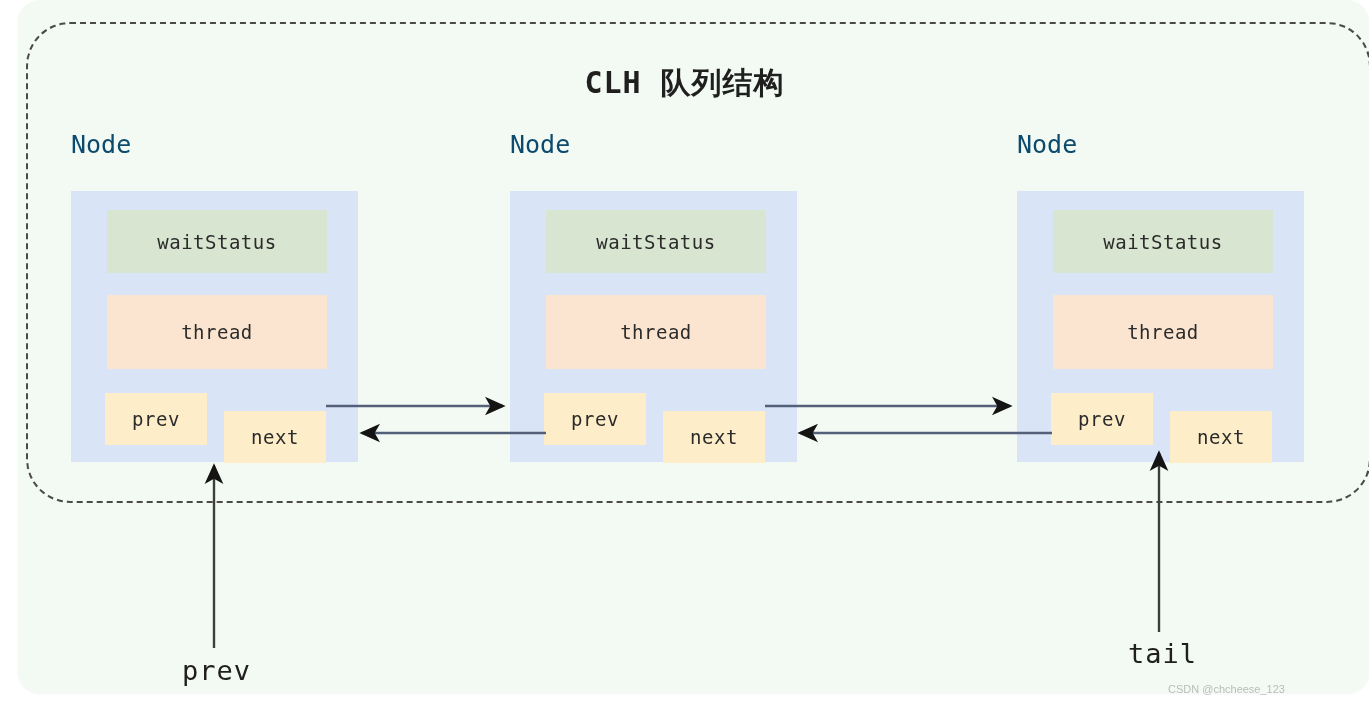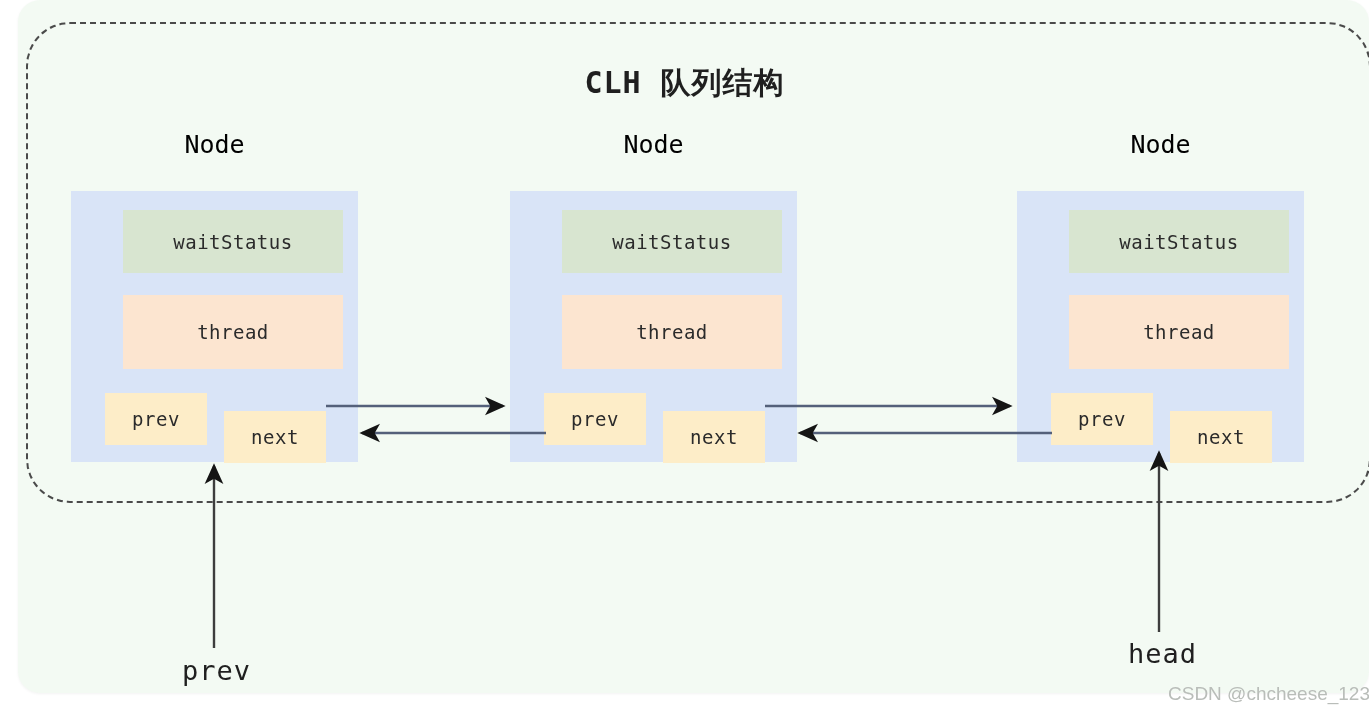--- a/index.html
+++ b/index.html
@@ -66,38 +66,37 @@
   }
   .node-group.n0 { left: 71px; }
   .node-group.n1 { left: 510px; }
   .node-group.n2 { left: 1017px; }
 
   .node-label {
     position: absolute;
     top: 0;
     left: 0;
     width: 287px;
-    text-align: center;
     font-size: 25px;
-    color: #000000;
+    color: #0c4a6e;
     font-weight: 500;
   }
 
   .node-box {
     position: absolute;
     top: 61px;
     left: 0;
     width: 287px;
     height: 271px;
     background: #d9e4f7;
   }
 
   .field {
     position: absolute;
-    left: 52px;
+    left: 36px;
     width: 220px;
     display: flex;
     align-items: center;
     justify-content: center;
     font-size: 19px;
     color: #2b2b2b;
     letter-spacing: 0.5px;
   }
 
   .field.wait-status {
@@ -152,21 +151,21 @@
     letter-spacing: 1px;
     white-space: nowrap;
   }
   .pointer-label.head { left: 182px; top: 655px; }
   .pointer-label.tail { left: 1128px; top: 638px; }
 
   .watermark {
     position: absolute;
     left: 1168px;
     top: 683px;
-    font-size: 19px;
+    font-size: 11px;
     color: #b9bdb9;
     font-family: "Liberation Sans", sans-serif;
     white-space: nowrap;
   }
 </style>
 </head>
 <body>
 
 <div class="page">
 
@@ -231,17 +230,17 @@
     <line x1="765" y1="406" x2="1010" y2="406" stroke="#54607a" stroke-width="2.4" marker-end="url(#arrowRight)"></line>
 
     <line x1="1052" y1="433" x2="800" y2="433" stroke="#54607a" stroke-width="2.4" marker-end="url(#arrowRight)"></line>
 
     <line x1="214" y1="648" x2="214" y2="466" stroke="#3d3d3d" stroke-width="2.4" marker-end="url(#arrowUp)"></line>
 
     <line x1="1159" y1="632" x2="1159" y2="453" stroke="#3d3d3d" stroke-width="2.4" marker-end="url(#arrowUp)"></line>
   </svg>
 
   <div class="pointer-label head">prev</div>
-  <div class="pointer-label tail">head</div>
+  <div class="pointer-label tail">tail</div>
 
   <div class="watermark">CSDN @chcheese_123</div>
 
 </div>
 
 </body></html>

